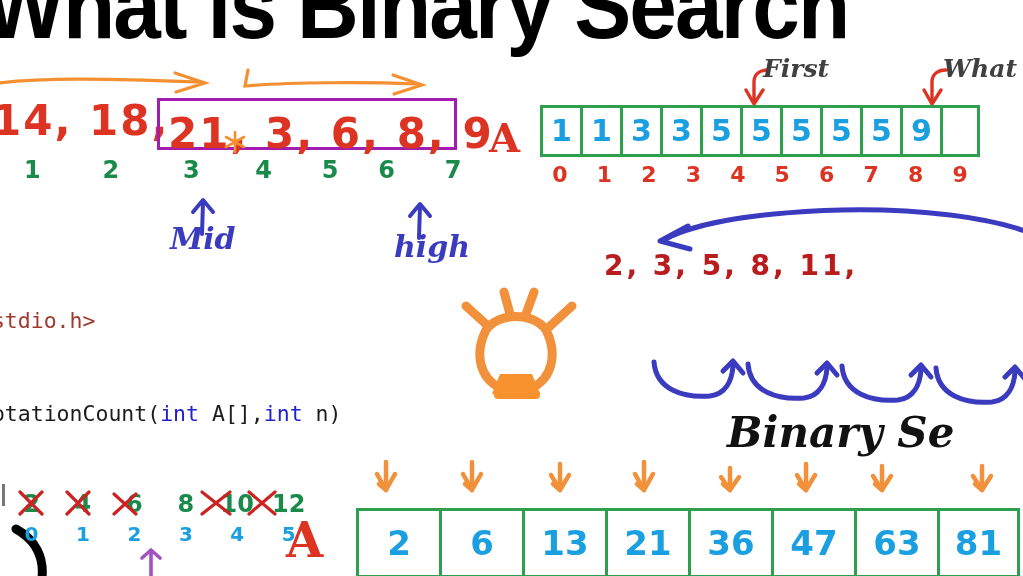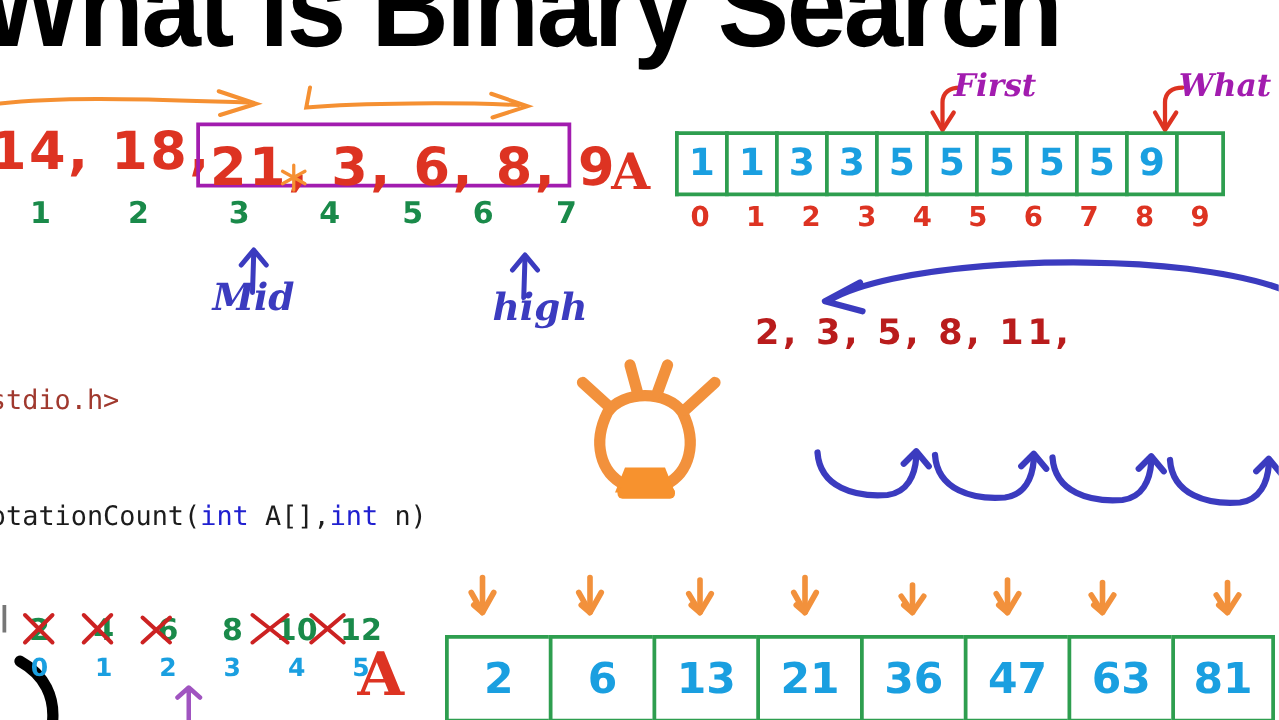--- a/index.html
+++ b/index.html
@@ -88,21 +88,21 @@
   .idxA{ left:540px; top:162px; }
   .idxA span{display:inline-block;width:40px;text-align:center;color:#dd3322;font-size:22px;font-weight:bold;
              font-family:"DejaVu Sans",sans-serif;}
 
   .arrB{ left:356px; top:508px; }
   .arrB .cell{ width:83px;height:70px;font-size:34px; }
 
   .redA{color:#dd3322;font-family:"DejaVu Serif",serif;font-weight:bold;}
 
   
-  .redlbl{color:#a21caf;font-size:25px;}
+  .redlbl{color:#404040;font-size:25px;}
   .redstroke{stroke:#dd3322;stroke-width:3.4;fill:none;stroke-linecap:round;stroke-linejoin:round;}
 
   
   .seq2{ left:604px; top:252px; font-size:28px;color:#b91c1c;letter-spacing:3px; }
   .seq2idx{ left:632px; top:322px; }
   .seq2idx span{display:inline-block;width:93px;text-align:left;color:#1a8a4a;font-size:30px;font-weight:bold;
                 font-family:"DejaVu Sans",sans-serif;}
 
   .binlbl{ left:727px; top:412px; font-size:42px; color:#111; }
 
@@ -239,20 +239,21 @@
       <path d="M83,11 L93,1 L103,13"></path>
       <path d="M108,4 C110,32 138,40 164,38 C180,36 186,22 187,8"></path>
       <path d="M177,13 L187,3 L197,15"></path>
       <path d="M202,6 C204,34 232,42 258,40 C274,38 280,24 281,10"></path>
       <path d="M271,15 L281,5 L291,17"></path>
       <path d="M296,8 C298,36 326,44 352,42 C368,40 374,26 375,12"></path>
       <path d="M365,17 L375,7 L385,19"></path>
     </g>
   </svg>
 
+  <div class="abs hand-i binlbl">Binary  Se</div>
 
   <svg class="abs" style="left:368px;top:462px;width:640px;height:44px;">
     <g stroke="#f2913c" stroke-width="4.5" fill="none" stroke-linecap="round" stroke-linejoin="round">
       <g transform="translate(12,0)">
         <path d="M6,0 L6,24"></path>
           <path d="M-3,12 L6,28 L15,12"></path>
           <path d="M-1,22 L6,28"></path>
       </g>
       <g transform="translate(98,0)">
         <path d="M6,0 L6,24"></path>

